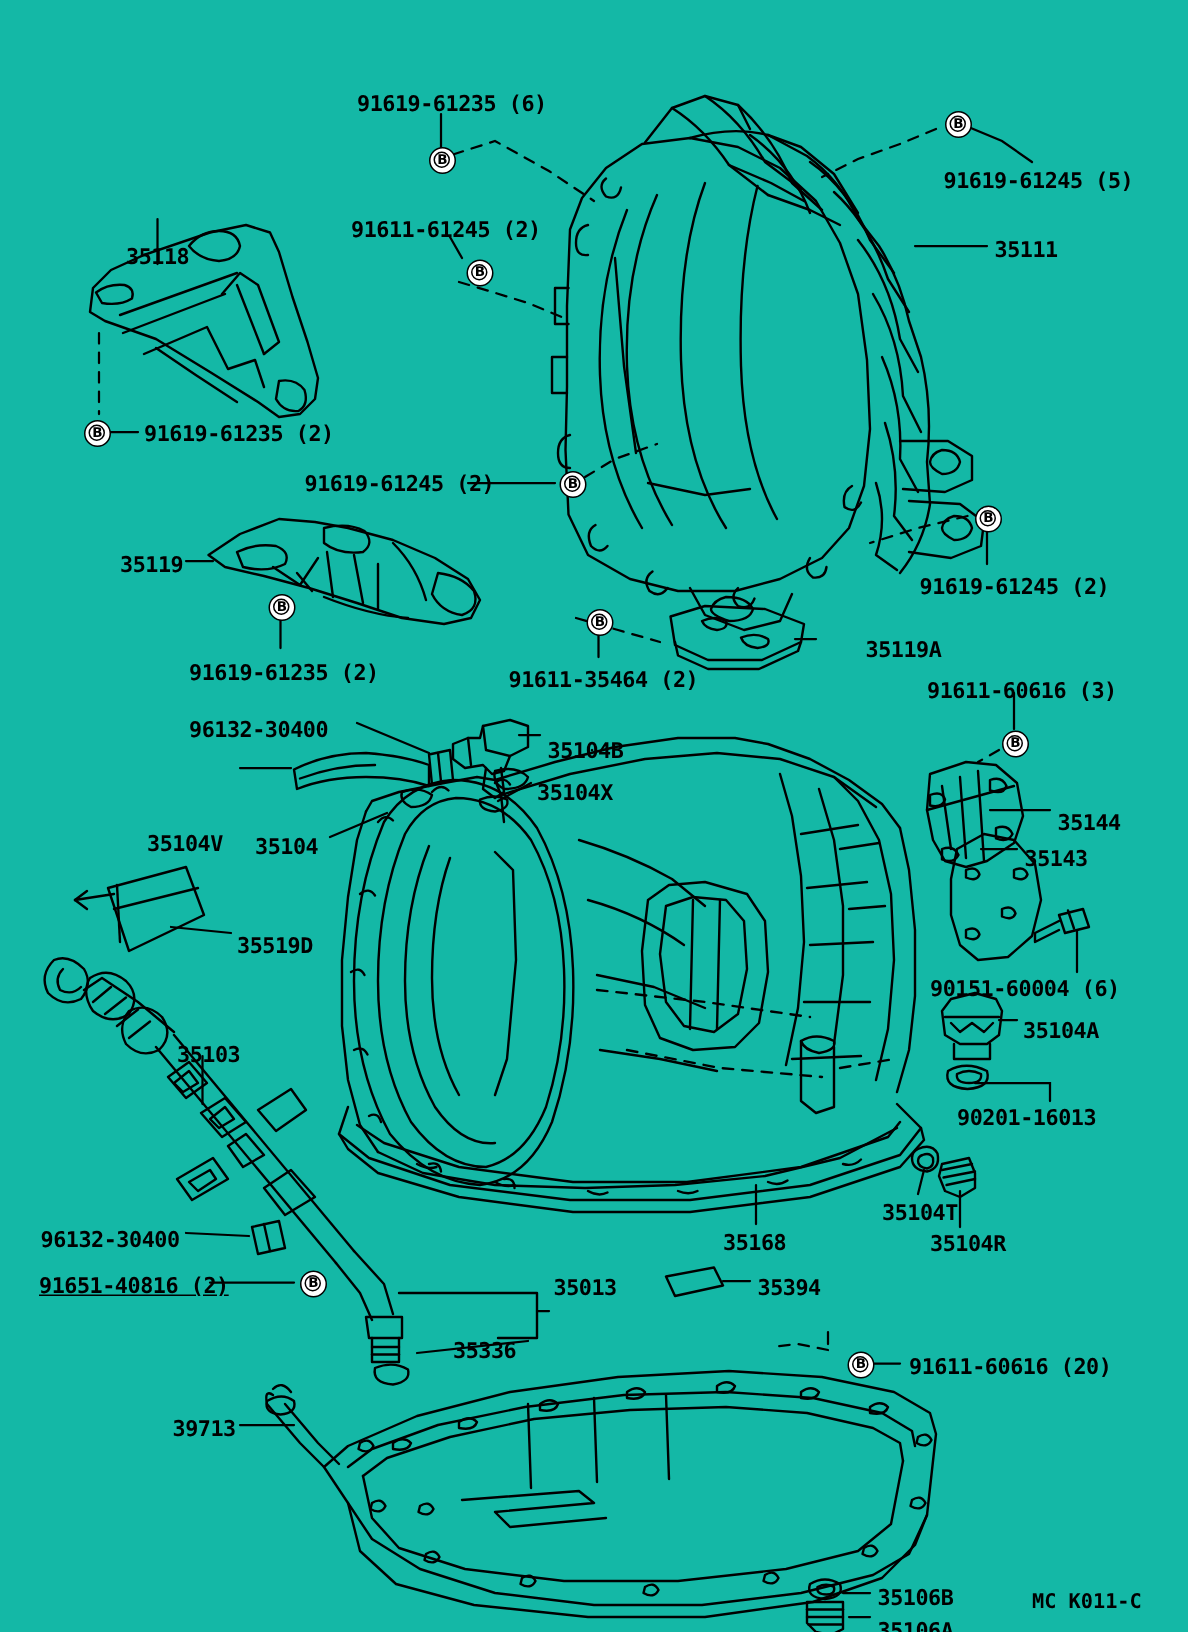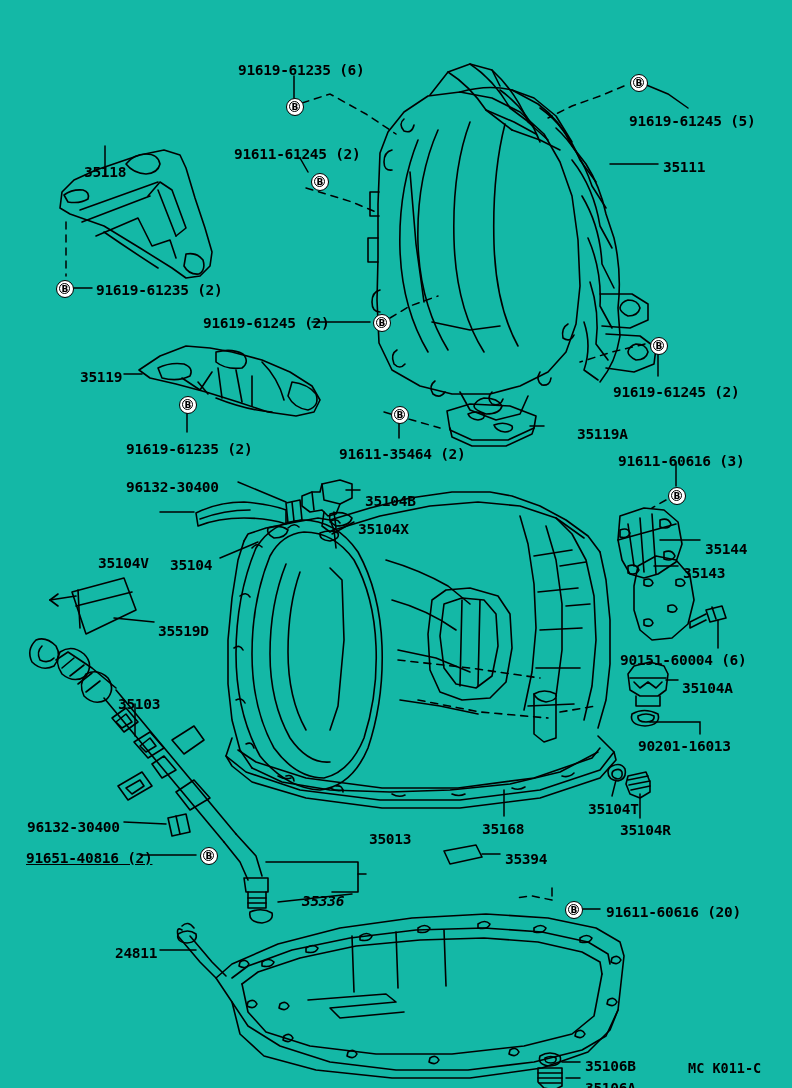--- a/index.html
+++ b/index.html
@@ -510,24 +510,24 @@
   <div class="lbl" style="left:620px;top:653px;">90151-60004 (6)</div>
   <div class="lbl" style="left:682px;top:681px;">35104A</div>
   <div class="lbl" style="left:118px;top:697px;">35103</div>
   <div class="lbl" style="left:638px;top:739px;">90201-16013</div>
   <div class="lbl" style="left:588px;top:802px;">35104T</div>
   <div class="lbl" style="left:482px;top:822px;">35168</div>
   <div class="lbl" style="left:620px;top:823px;">35104R</div>
   <div class="lbl" style="left:27px;top:820px;">96132-30400</div>
   <div class="lbl" style="left:505px;top:852px;">35394</div>
   <div class="lbl" style="left:26px;top:851px;text-decoration:underline;">91651-40816 (2)</div>
-  <div class="lbl" style="left:369px;top:832px;">35013</div>
-  <div class="lbl" style="left:302px;top:894px;font-style:italic;">35336</div>
+  <div class="lbl" style="left:369px;top:852px;">35013</div>
+  <div class="lbl" style="left:302px;top:894px;">35336</div>
   <div class="lbl" style="left:606px;top:905px;">91611-60616 (20)</div>
-  <div class="lbl" style="left:115px;top:946px;">24811</div>
+  <div class="lbl" style="left:115px;top:946px;">39713</div>
   <div class="lbl" style="left:585px;top:1059px;">35106B</div>
   <div class="lbl" style="left:585px;top:1081px;">35106A</div>
 
   <div class="bmark" style="left:286px;top:98px;">
       <span>B</span>
     </div>
   <div class="bmark" style="left:630px;top:74px;">
       <span>B</span>
     </div>
   <div class="bmark" style="left:311px;top:173px;">

